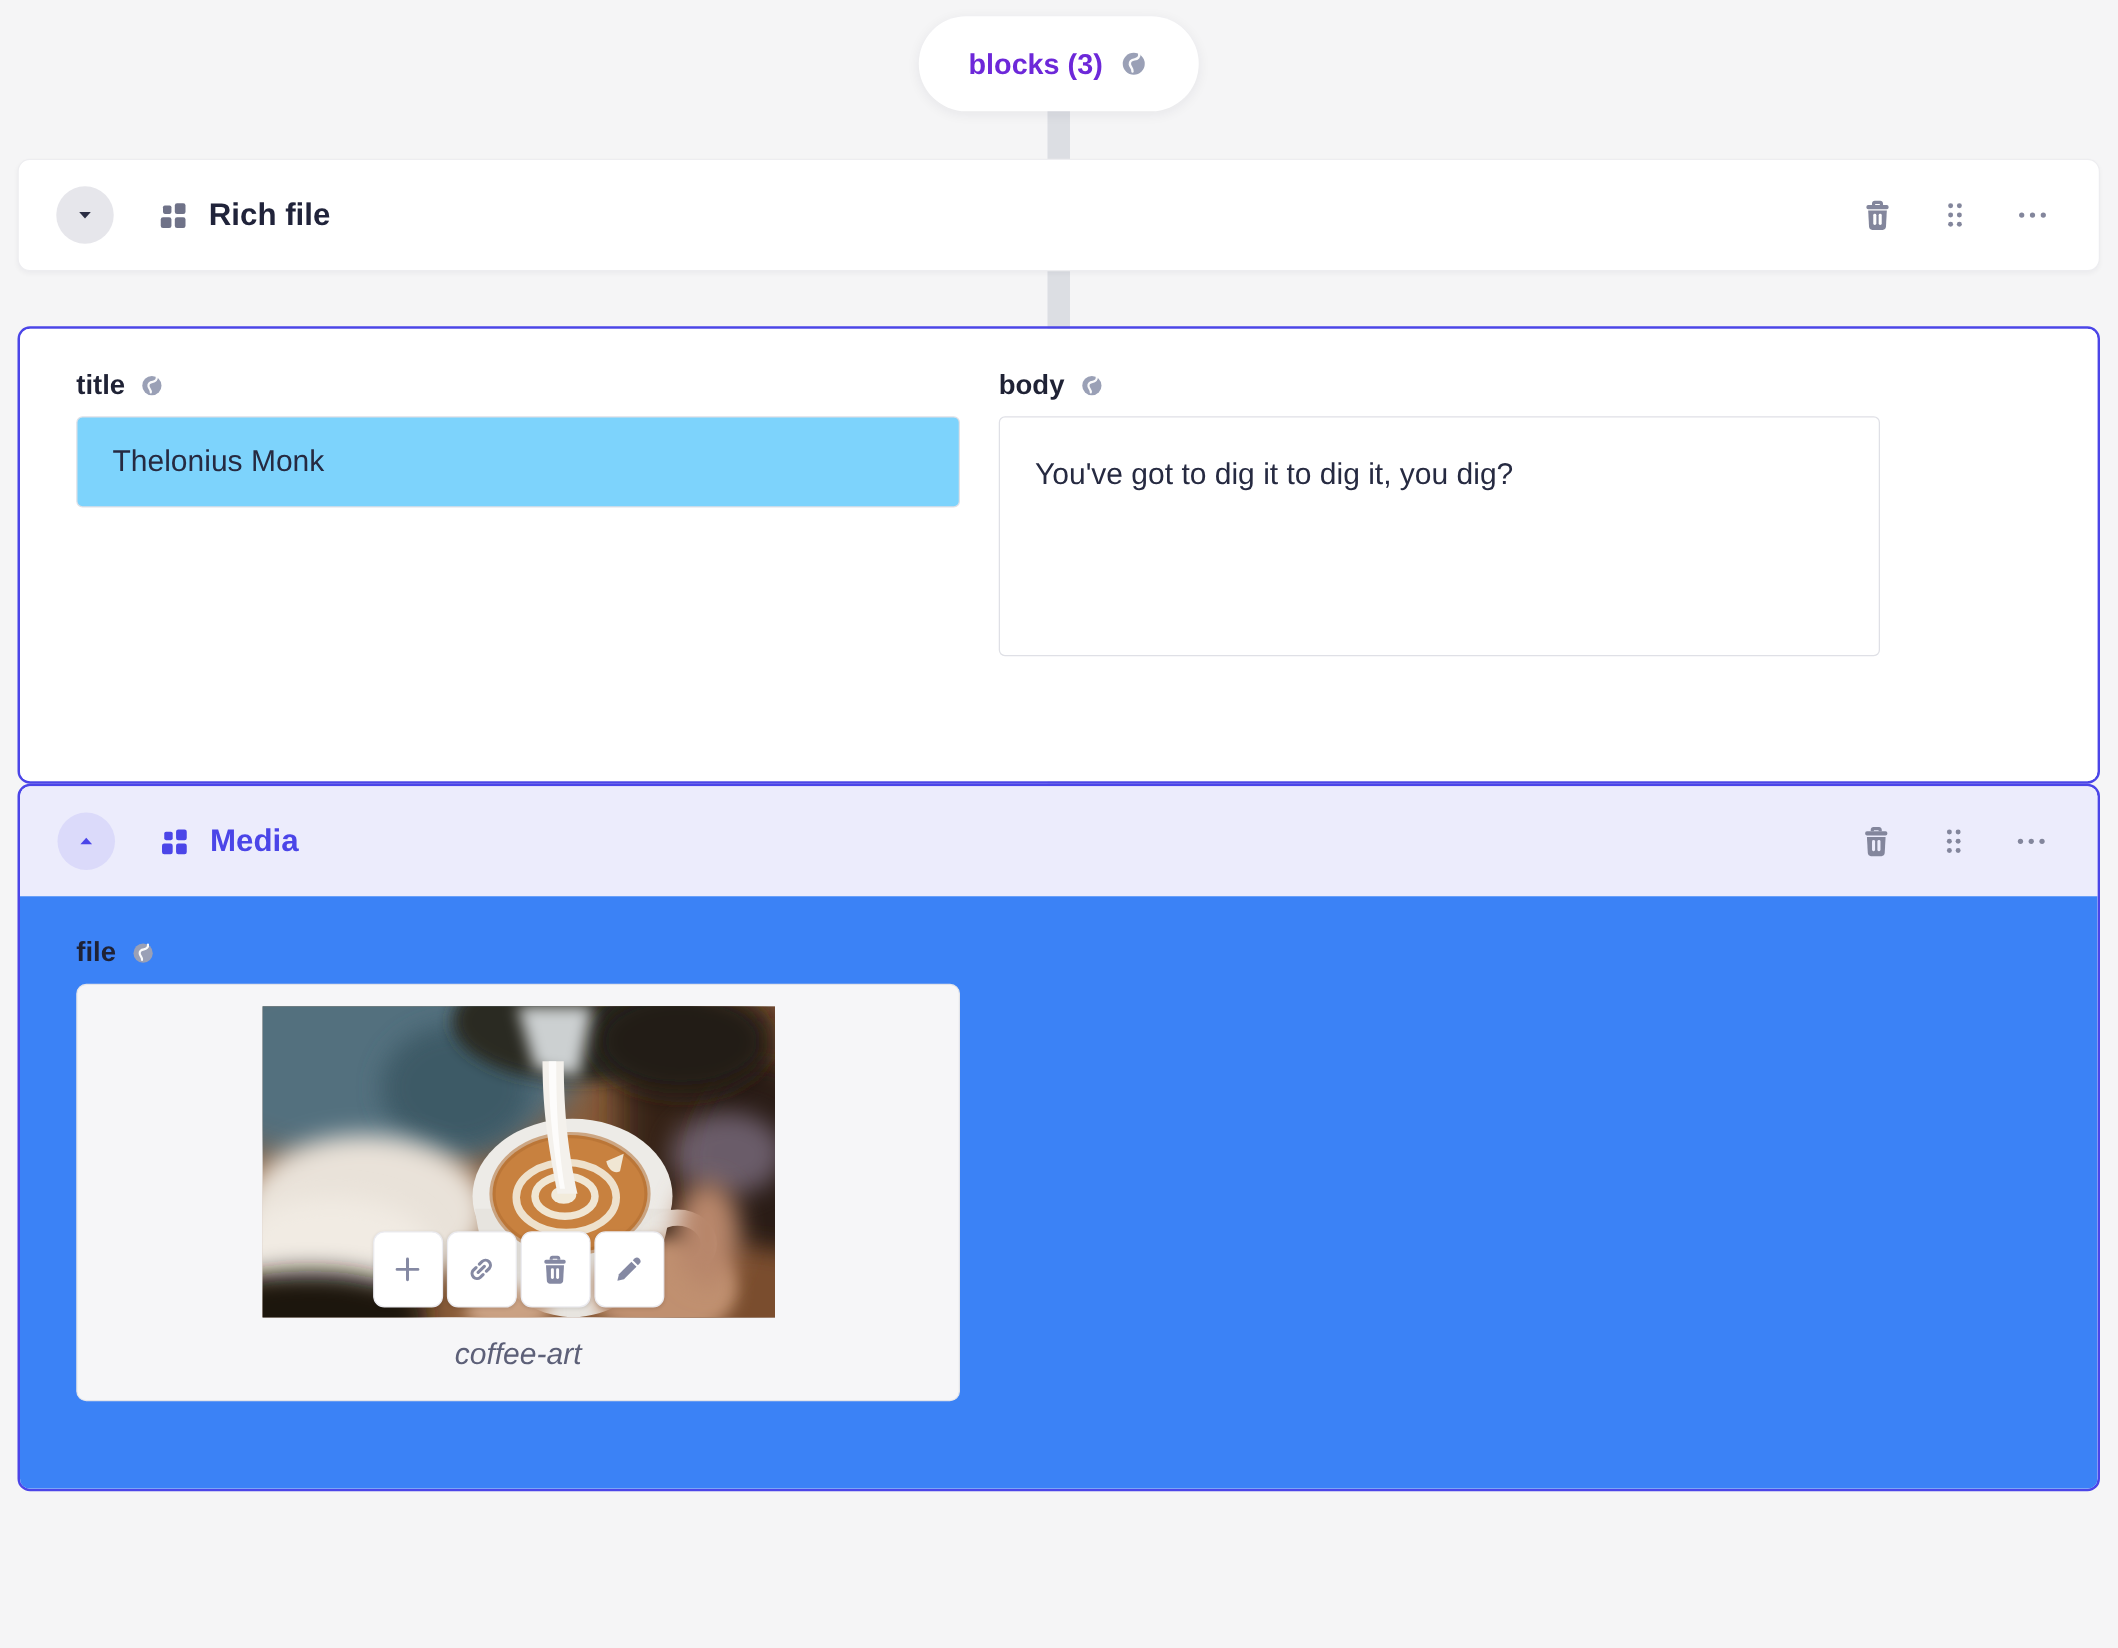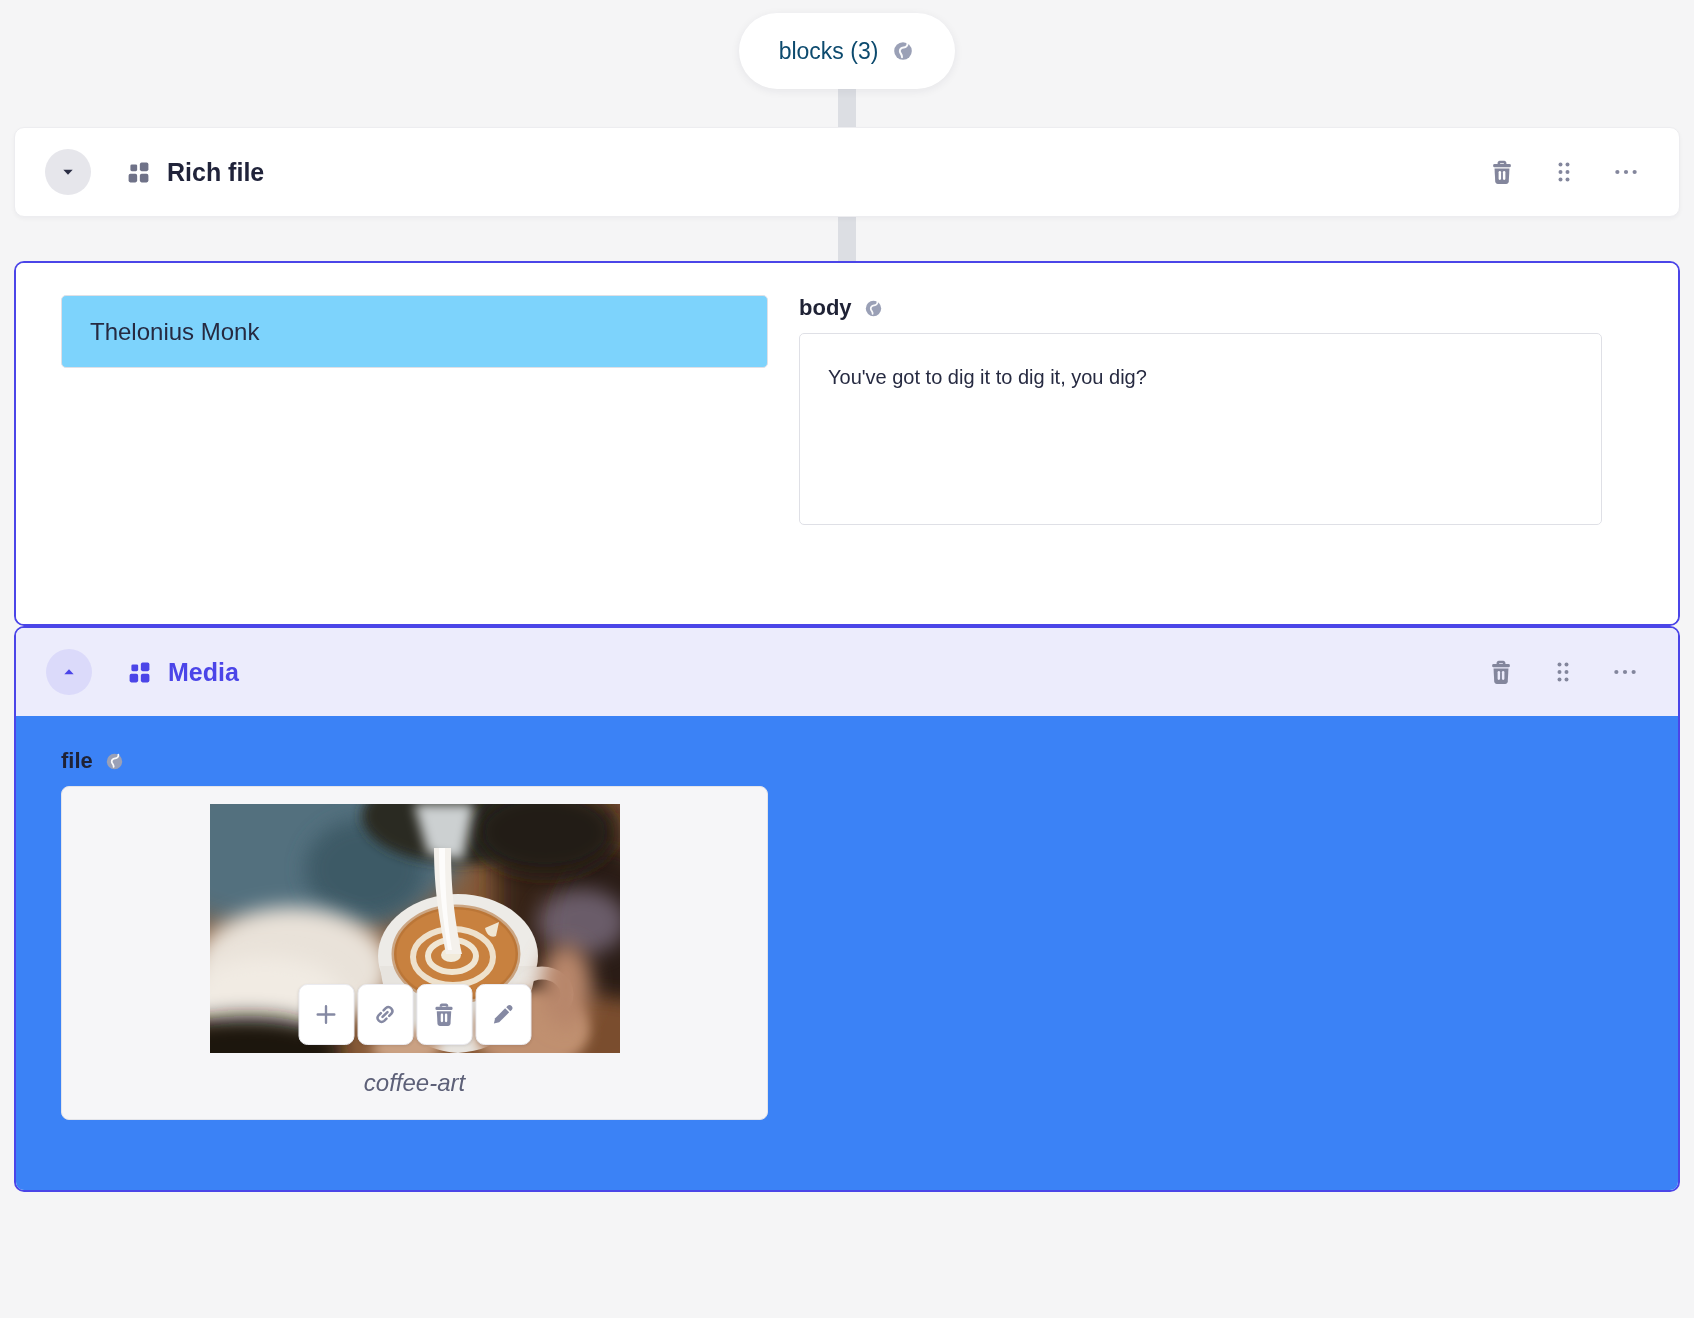--- a/index.html
+++ b/index.html
@@ -22,21 +22,21 @@
   .connector{
     position:absolute;left:838px;top:46px;width:18px;height:700px;
     background:#dcdee3;z-index:0;
   }
   
   .pill{
     position:relative;z-index:2;width:max-content;margin:13px auto 0;
     height:76px;background:#fff;border-radius:38px;
     display:flex;align-items:center;gap:13px;padding:0 40px;
     box-shadow:0 2px 10px rgba(25,25,60,.07);
-    color:#0c4a6e;font-size:23px;font-weight:400;
+    color:#6d28d9;font-size:23px;font-weight:700;
   }
   .pill .icon{width:24px;height:24px;color:var(--globe);}
   
   .blocks{position:relative;z-index:1;margin:0 14px;}
   .block{background:#fff;border-radius:10px;}
   .block.plain{
     margin-top:38px;height:90px;border:1px solid #ededf0;
     box-shadow:0 2px 4px rgba(25,25,60,.04);
   }
   .block.selected{border:2px solid var(--accent);overflow:hidden;}
@@ -77,22 +77,22 @@
     display:flex;align-items:center;gap:11px;margin-bottom:12px;
     font-size:22px;font-weight:700;color:var(--label-dark);
   }
   .field-label .icon{width:21px;height:21px;color:var(--globe);}
   .text-input{
     width:707px;height:73px;border:1px solid var(--line);border-radius:5px;
     padding:0 28px;font-size:24px;color:#262a41;background:#7dd3fc;
     font-family:inherit;outline:none;
   }
   .body-textarea{
-    width:803px;height:192px;border:1px solid var(--line);border-radius:5px;
-    padding:30px 28px;font-size:20px;color:#262a41;background:#fff;
+    width:705px;height:192px;border:1px solid var(--line);border-radius:5px;
+    padding:30px 28px;font-size:24px;color:#262a41;background:#fff;
     font-family:inherit;resize:none;outline:none;line-height:1.3;
   }
 
   
   .media .block-content{padding:32px 0 70px 45px;background:#3b82f6;}
   .upload-card{
     width:707px;border:1px solid #e3e4e9;background:#f6f6f8;border-radius:8px;
     padding:17px 0 22px;display:flex;flex-direction:column;align-items:center;font-style:italic;
   }
   .thumb-wrap{position:relative;width:410px;height:249px;flex:none;}
@@ -218,20 +218,26 @@
               <use href="#i-dots"></use>
             </svg>
         </button>
       </div>
     </div>
   </section>
 
   <section class="block selected quote">
     <div class="block-content">
       <div class="field">
+        <div class="field-label">
+          <span>title</span>
+          <svg class="icon">
+              <use href="#i-globe"></use>
+            </svg>
+        </div>
         <input class="text-input" type="text" value="Thelonius Monk" style="">
       </div>
       <div class="field">
         <div class="field-label">
           <span>body</span>
           <svg class="icon">
               <use href="#i-globe"></use>
             </svg>
         </div>
         <textarea class="body-textarea" style="">You've got to dig it to dig it, you dig?</textarea>

